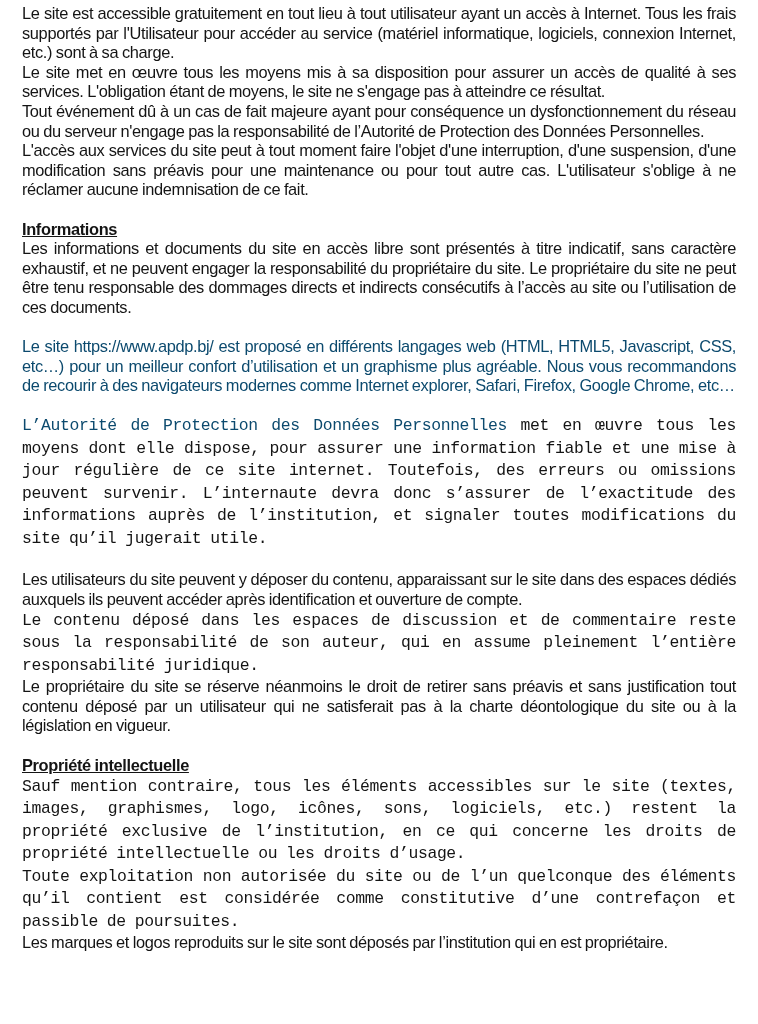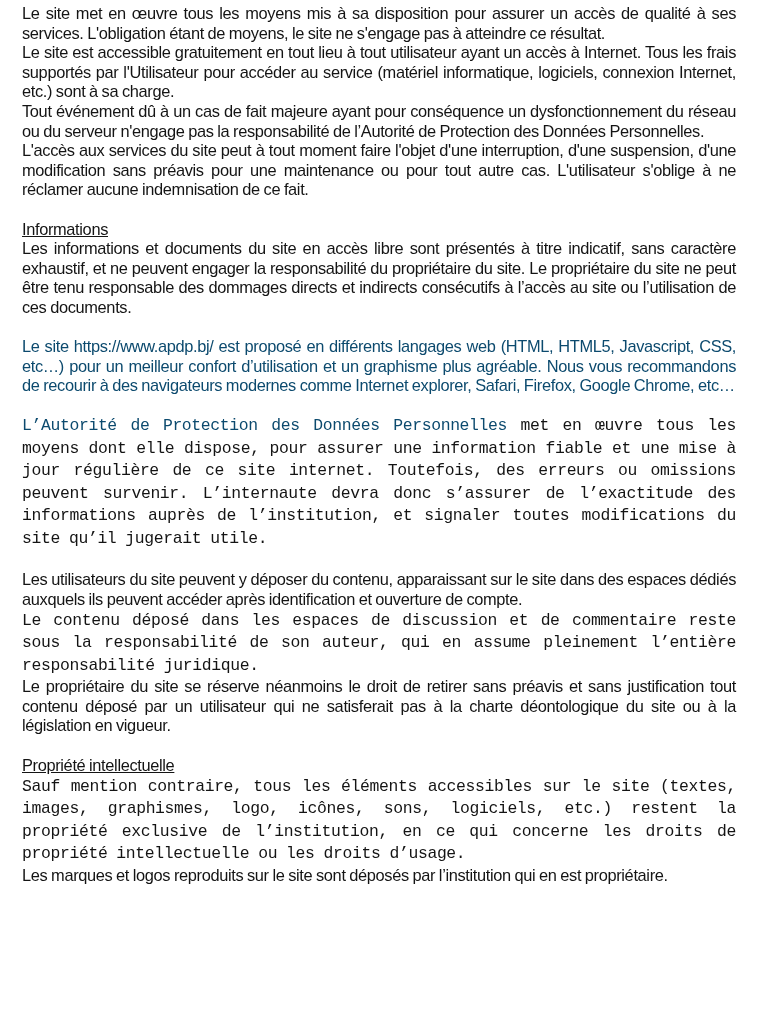--- a/index.html
+++ b/index.html
@@ -9,35 +9,35 @@
     padding: 4px 22px 0 22px;
     font-family: "Liberation Sans", sans-serif;
     font-size: 16.4px;
     line-height: 19.6px;
     color: #141414;
     letter-spacing: -0.35px;
     word-spacing: -0.5px;
   }
   .page p { margin: 0; text-align: justify; text-align-last: left; }
   .heading {
-    font-weight: normal;
+    font-weight: bold;
     text-decoration: underline;
     margin: 0;
   }
   .gap { height: 19.6px; }
   .gray { color: #0c4a6e; }
   .tall { line-height: 22.5px; font-family: Liberation Mono, monospace; }
   .sec-gap { height: 20px; }
 </style>
 </head>
 <body>
 
 <div class="page">
+  <p>Le site est accessible gratuitement en tout lieu à tout utilisateur ayant un accès à Internet. Tous les frais supportés par l'Utilisateur pour accéder au service (matériel informatique, logiciels, connexion Internet, etc.) sont à sa charge.</p>
   <p>Le site met en œuvre tous les moyens mis à sa disposition pour assurer un accès de qualité à ses services. L'obligation étant de moyens, le site ne s'engage pas à atteindre ce résultat.</p>
-  <p>Le site est accessible gratuitement en tout lieu à tout utilisateur ayant un accès à Internet. Tous les frais supportés par l'Utilisateur pour accéder au service (matériel informatique, logiciels, connexion Internet, etc.) sont à sa charge.</p>
   <p>Tout événement dû à un cas de fait majeure ayant pour conséquence un dysfonctionnement du réseau ou du serveur n'engage pas la responsabilité de l’Autorité de Protection des Données Personnelles.</p>
   <p>L'accès aux services du site peut à tout moment faire l'objet d'une interruption, d'une suspension, d'une modification sans préavis pour une maintenance ou pour tout autre cas. L'utilisateur s'oblige à ne réclamer aucune indemnisation de ce fait.</p>
 
   <div class="gap"></div>
 
   <p class="heading">Informations</p>
   <p>Les informations et documents du site en accès libre sont présentés à titre indicatif, sans caractère exhaustif, et ne peuvent engager la responsabilité du propriétaire du site. Le propriétaire du site ne peut être tenu responsable des dommages directs et indirects consécutifs à l’accès au site ou l’utilisation de ces documents.</p>
 
   <div class="gap"></div>
 
@@ -50,14 +50,15 @@
   <div class="sec-gap"></div>
 
   <p>Les utilisateurs du site peuvent y déposer du contenu, apparaissant sur le site dans des espaces dédiés auxquels ils peuvent accéder après identification et ouverture de compte.</p>
   <p class="tall">Le contenu déposé dans les espaces de discussion et de commentaire reste sous la responsabilité de son auteur, qui en assume pleinement l’entière responsabilité juridique.</p>
   <p>Le propriétaire du site se réserve néanmoins le droit de retirer sans préavis et sans justification tout contenu déposé par un utilisateur qui ne satisferait pas à la charte déontologique du site ou à la législation en vigueur.</p>
 
   <div class="sec-gap"></div>
 
   <p class="heading">Propriété intellectuelle</p>
   <p class="tall">Sauf mention contraire, tous les éléments accessibles sur le site (textes, images, graphismes, logo, icônes, sons, logiciels, etc.) restent la propriété exclusive de l’institution, en ce qui concerne les droits de propriété intellectuelle ou les droits d’usage.</p>
+  <p class="tall">Toute exploitation non autorisée du site ou de l’un quelconque des éléments qu’il contient est considérée comme constitutive d’une contrefaçon et passible de poursuites.</p>
   <p>Les marques et logos reproduits sur le site sont déposés par l’institution qui en est propriétaire.</p>
 </div>
 
 </body></html>

